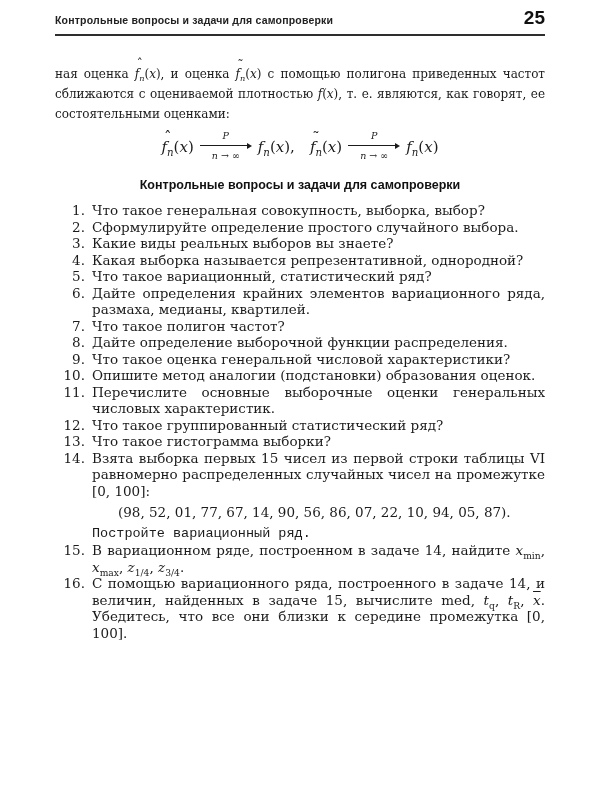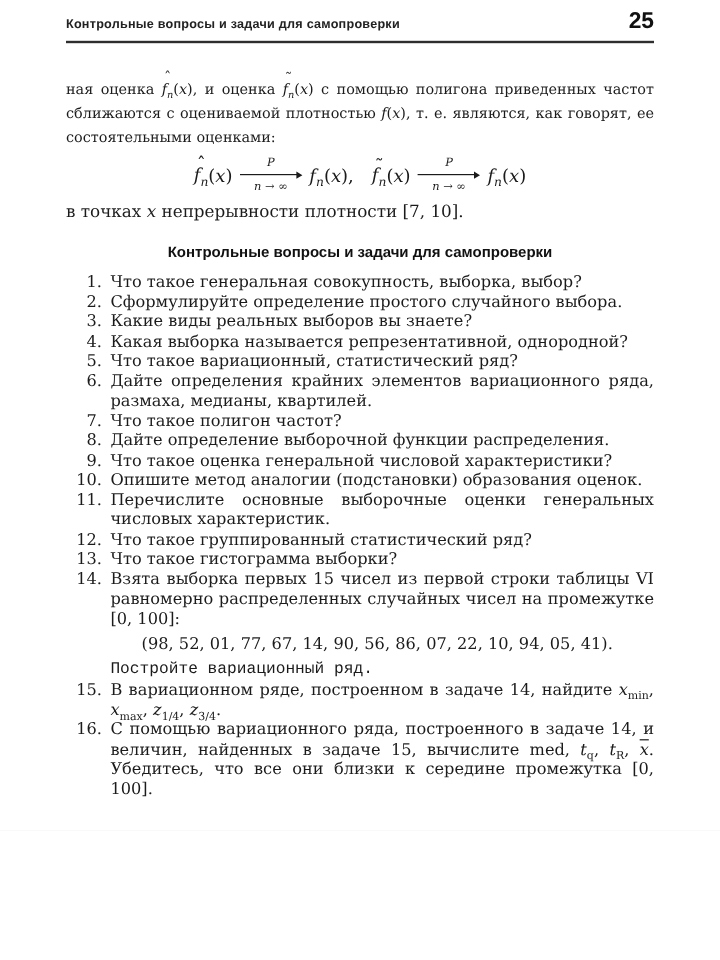--- a/index.html
+++ b/index.html
@@ -73,21 +73,20 @@
   <div class="formula"><span class="acw"><i>f</i><span class="mk">ˆ</span></span><sub><i>n</i></sub>(<i>x</i>)<span class="arr">
         <span class="ao"><i>P</i></span>
         <span class="am"></span>
         <span class="au"><i>n</i> → ∞</span>
       </span><i>f</i><sub><i>n</i></sub>(<i>x</i>), <span class="acw"><i>f</i><span class="mk mkt">˜</span></span><sub><i>n</i></sub>(<i>x</i>)<span class="arr">
         <span class="ao"><i>P</i></span>
         <span class="am"></span>
         <span class="au"><i>n</i> → ∞</span>
       </span><i>f</i><sub><i>n</i></sub>(<i>x</i>)</div>
 
-  <div class="afterline">в точках <i>x</i> непрерывности плотности [7, 10].</div>
 
   <div class="sectitle">Контрольные вопросы и задачи для самопроверки</div>
 
   <div class="qlist">
       <div class="q">
         <div class="qnum">1.</div>
         <div class="qbody">
           <div class="qtext">Что такое генеральная совокупность, выборка, выбор?</div>
         </div>
       </div>
@@ -160,21 +159,21 @@
       <div class="q">
         <div class="qnum">13.</div>
         <div class="qbody">
           <div class="qtext">Что такое гистограмма выборки?</div>
         </div>
       </div>
       <div class="q">
         <div class="qnum">14.</div>
         <div class="qbody">
           <div class="qtext">Взята выборка первых 15 чисел из первой строки таблицы VI равномерно распределенных случайных чисел на промежутке [0, 100]:</div>
-          <div class="qdata">(98, 52, 01, 77, 67, 14, 90, 56, 86, 07, 22, 10, 94, 05, 41).</div>
+          <div class="qdata">(98, 52, 01, 77, 67, 14, 90, 56, 86, 07, 22, 10, 94, 05, 87).</div>
           <div class="qpara">Постройте вариационный ряд.</div>
         </div>
       </div>
       <div class="q">
         <div class="qnum">15.</div>
         <div class="qbody">
           <div class="qtext">В вариационном ряде, построенном в задаче 14, найдите <i>x</i><sub>min</sub>, <i>x</i><sub>max</sub>, <i>z</i><sub>1/4</sub>, <i>z</i><sub>3/4</sub>.</div>
         </div>
       </div>
       <div class="q">

